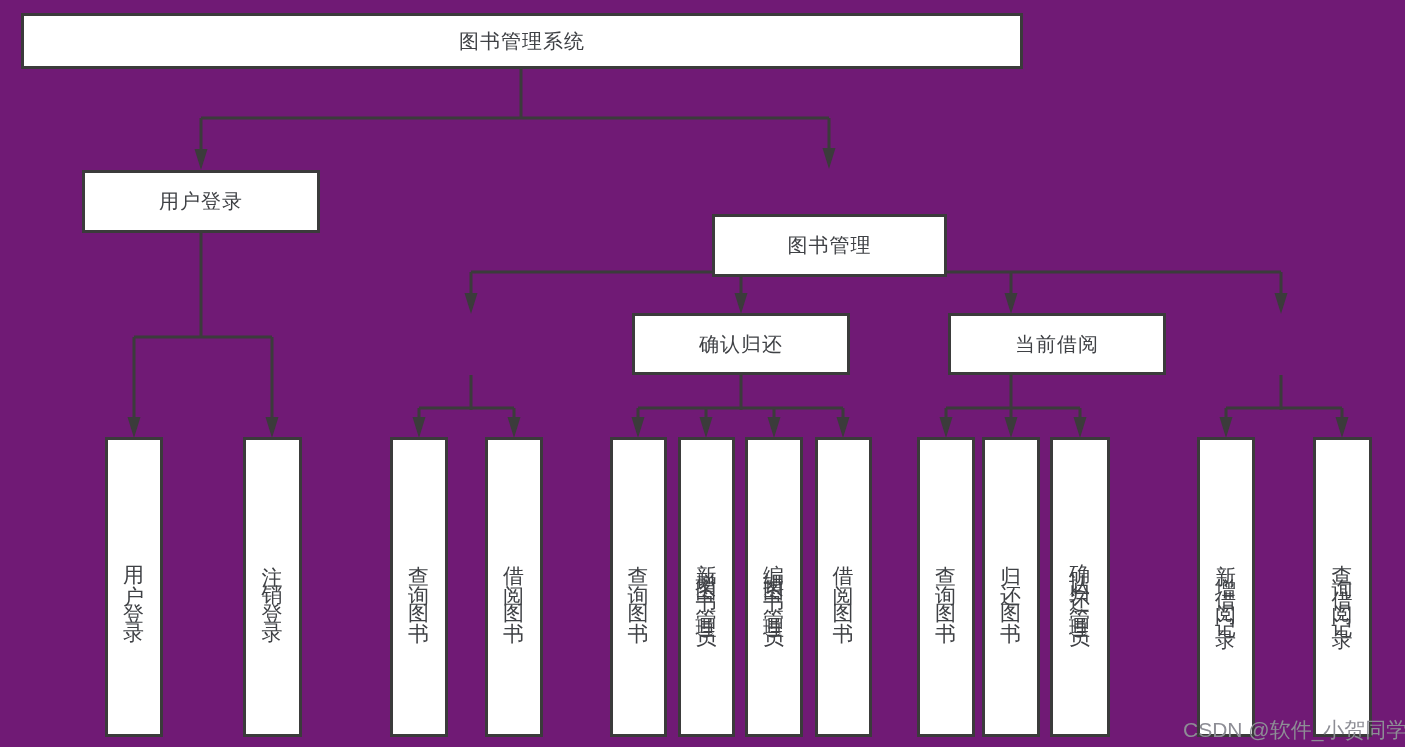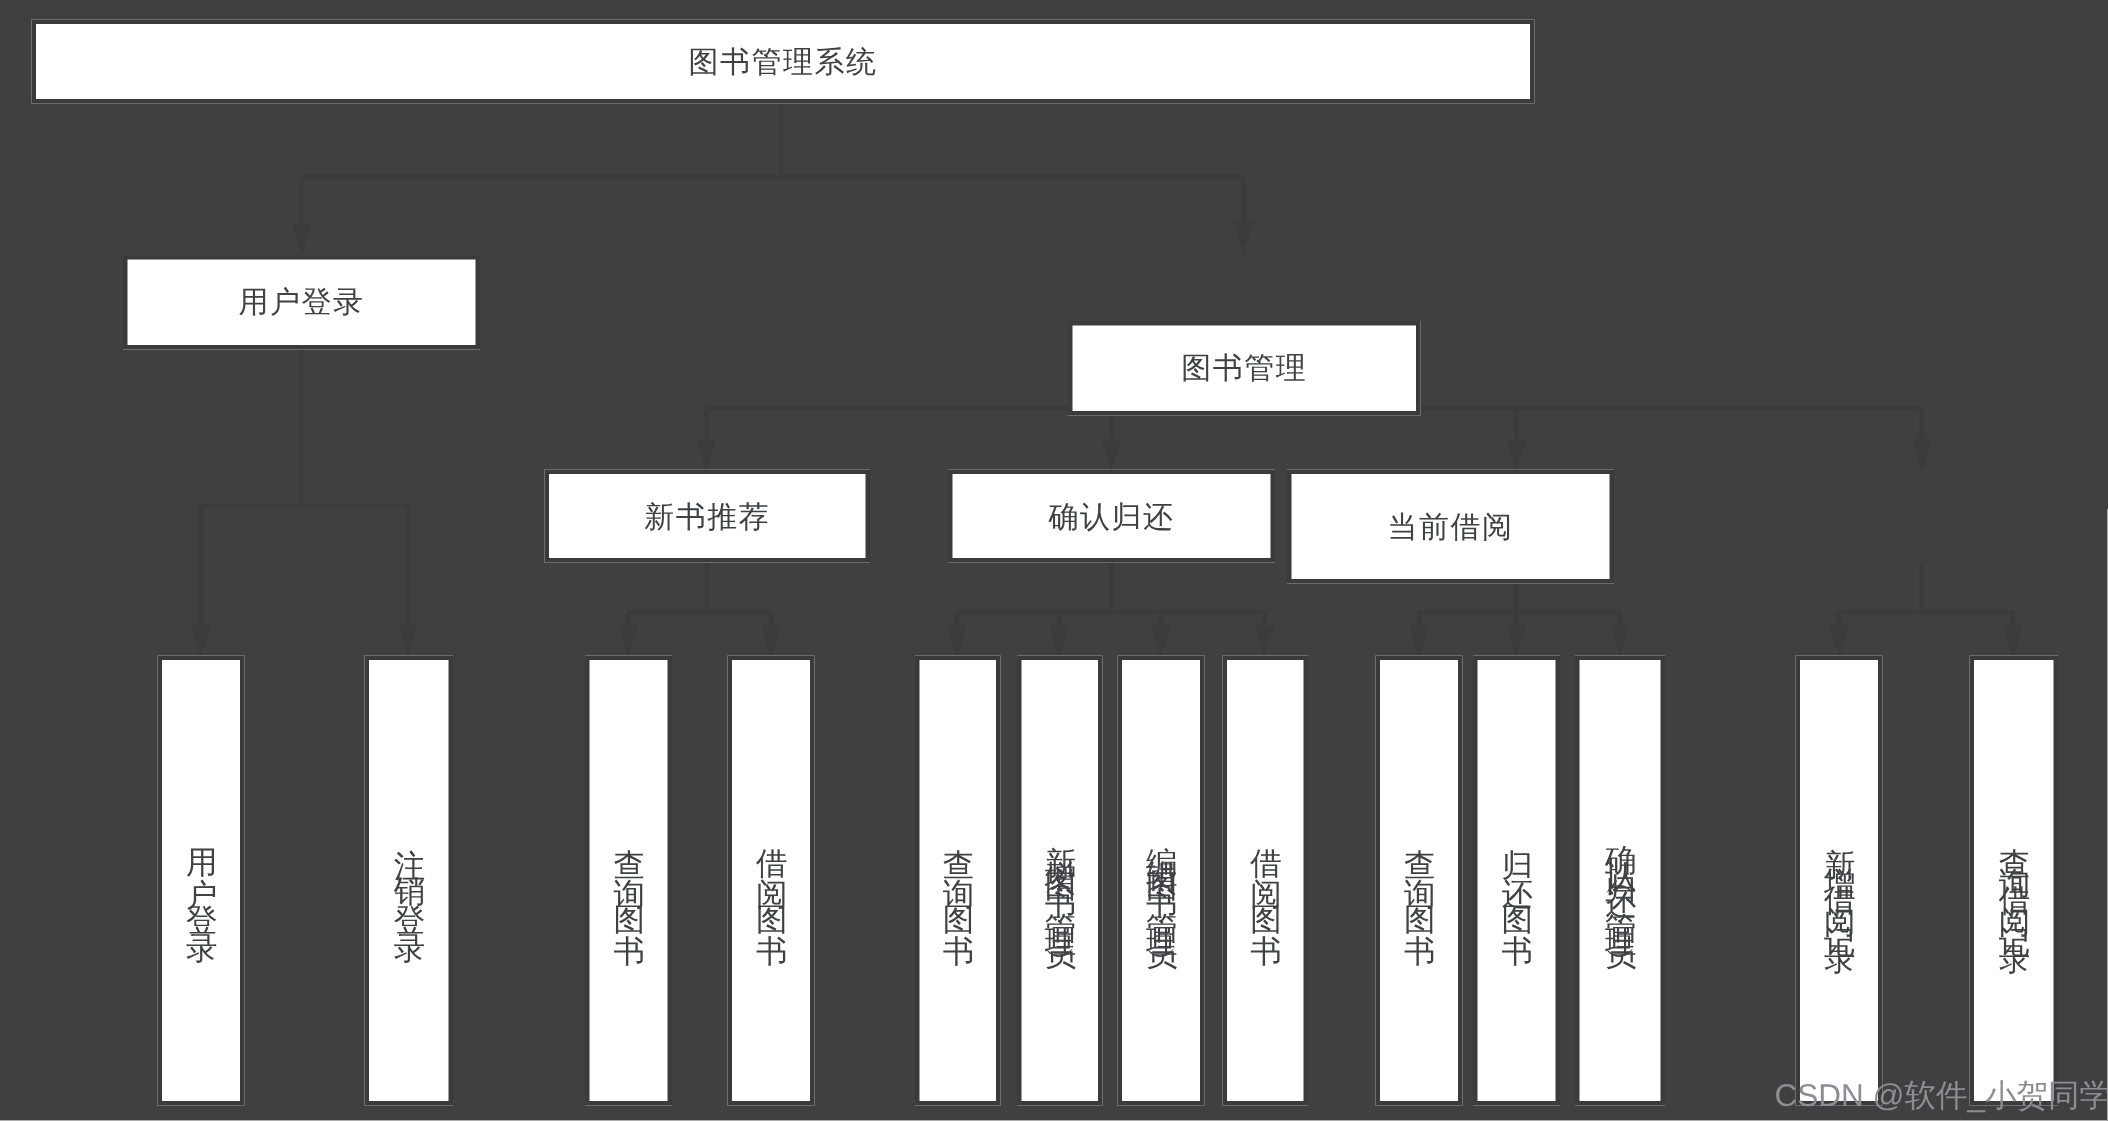--- a/index.html
+++ b/index.html
@@ -3,21 +3,21 @@
 <meta charset="utf-8">
 <style>
   * { margin: 0; padding: 0; box-sizing: border-box; }
   html, body { background: #ffffff; }
   body { font-family: "Liberation Sans", sans-serif; }
 
   .canvas {
     position: relative;
     width: 1405px;
     height: 747px;
-    background: #404040;
+    background: #701a75;
     overflow: hidden;
   }
 
   .connector-layer {
     position: absolute;
     left: 0; top: 0;
     width: 1405px; height: 747px;
   }
 
   .node {
@@ -79,27 +79,24 @@
     <span>图书管理系统</span>
   </div>
 
   <div class="node h-node" style="left:82px; top:170px; width:238px; height:63px;">
     <span>用户登录</span>
   </div>
   <div class="node h-node" style="left:712px; top:170px; width:235px; height:63px;margin-top:44px;">
     <span>图书管理</span>
   </div>
 
-  <div class="node h-node" style="left:363px; top:313px; width:217px; height:62px;">
-    <span>新书推荐</span>
-  </div>
   <div class="node h-node" style="left:632px; top:313px; width:218px; height:62px;">
     <span>确认归还</span>
   </div>
-  <div class="node h-node" style="left:858px; top:313px; width:218px; height:76px;justify-content:center;">
+  <div class="node h-node" style="left:948px; top:313px; width:218px; height:62px;justify-content:center;">
     <span>当前借阅</span>
   </div>
 
   <div class="node v-node" style="left:105px; top:437px; width:58px; height:300px;">
     <span class="v-short">用户登录</span>
   </div>
   <div class="node v-node" style="left:243px; top:437px; width:59px; height:300px;">
     <span class="v-short">注销登录</span>
   </div>
 

